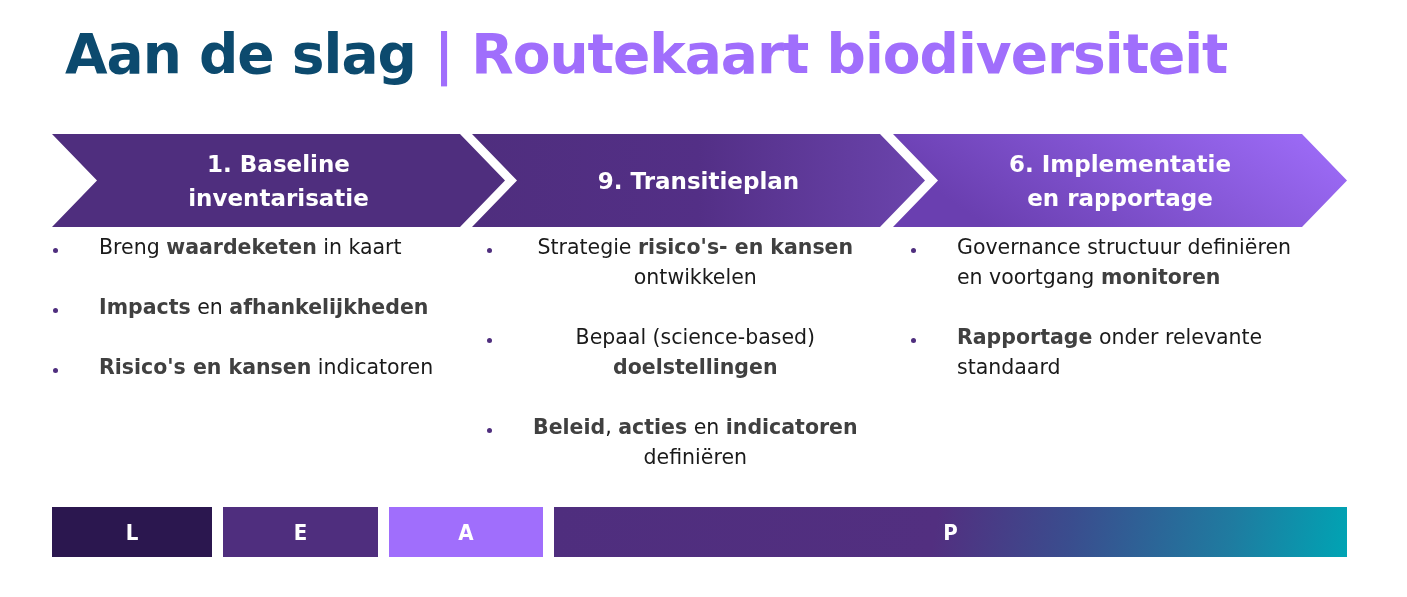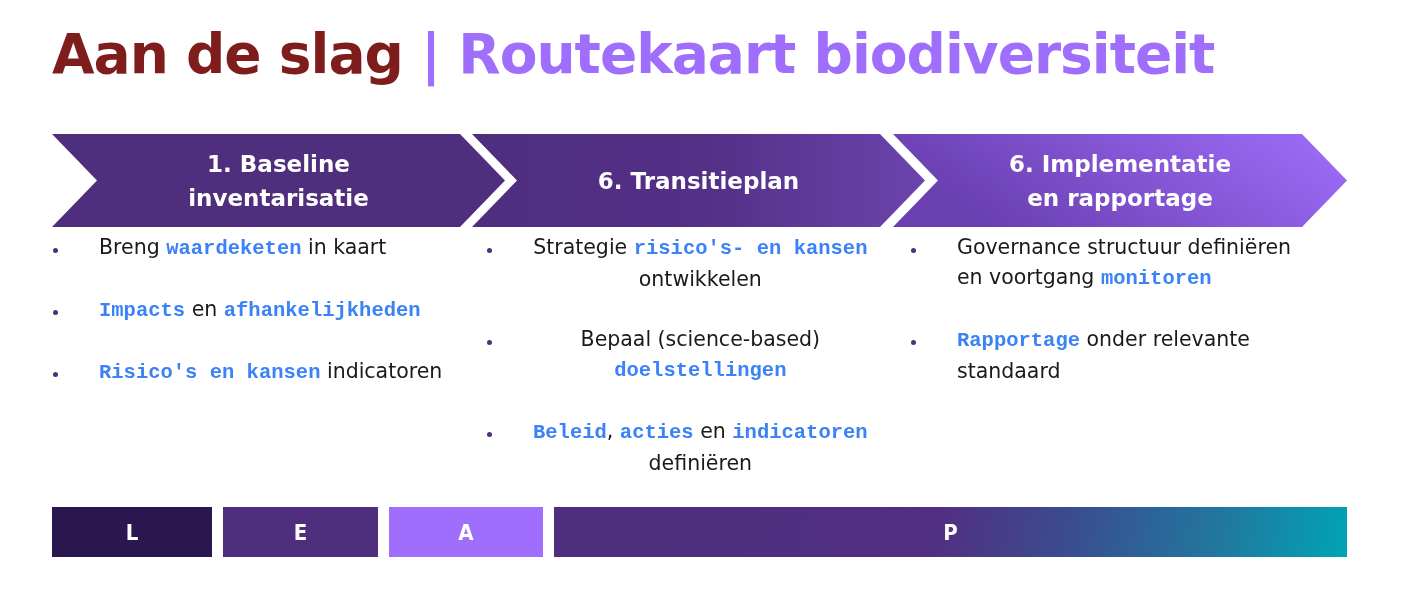--- a/index.html
+++ b/index.html
@@ -1,32 +1,32 @@
 <!DOCTYPE html>
 <html><head>
 <meta charset="utf-8">
 <style>
   html, body { margin: 0; padding: 0; background: #ffffff; }
   body { width: 1407px; height: 597px; position: relative; overflow: hidden;
          font-family: "DejaVu Sans", "Liberation Sans", sans-serif; }
   .title { position: absolute; left: 52px; top: 14px; font-size: 55px; font-weight: bold;
            letter-spacing: -1px; white-space: nowrap; line-height: 80px; }
-  .title .dark { color: #7f1d1d; }
+  .title .dark { color: #0c4a6e; margin-left: 13px; }
   .title .light { color: #a06efc; }
   .chev-wrap { position: absolute; left: 0; top: 134px; width: 1133px; height: 93px; }
   .chev-wrap svg { position: absolute; left: 0; top: 0; }
   .chev-label { position: absolute; top: 0; height: 93px; display: flex; align-items: center;
                 justify-content: center; text-align: center; color: #ffffff; font-weight: bold;
                 font-size: 23px; line-height: 34px; }
   .col { position: absolute; top: 232px; }
   .bullet { position: relative; padding-left: 46px; font-size: 20.5px; line-height: 30px; color: #1a1a1a;
             margin-bottom: 30px; white-space: nowrap; }
   .bullet .dot { position: absolute; left: 0; top: 16px; width: 5px; height: 5px; border-radius: 50%;
                  background: #4f2e7e; }
-  .bullet b { color: #3b82f6; font-family: Liberation Mono, monospace; }
+  .bullet b { color: #404040; }
   .leap { position: absolute; top: 507px; height: 50px; display: flex; align-items: center;
           justify-content: center; color: #ffffff; font-weight: bold; font-size: 22px;
           font-family: "DejaVu Sans Condensed", "DejaVu Sans", sans-serif; }
 </style>
 </head>
 <body>
 
 <div class="title">
   <span class="dark">Aan de slag</span>
   <span class="light">|</span>
@@ -51,21 +51,21 @@
     <polygon points="893,0 1302,0 1347,46.5 1302,93 893,93 938,46.5" fill="url(#g3)"></polygon>
   </svg>
   <div class="chev-label" style="left:97px;width:363px;">
     <div>
       <div>1. Baseline</div>
       <div>inventarisatie</div>
     </div>
   </div>
   <div class="chev-label" style="left:517px;width:363px;">
     <div>
-      <div>6. Transitieplan</div>
+      <div>9. Transitieplan</div>
     </div>
   </div>
   <div class="chev-label" style="left:938px;width:364px;">
     <div>
       <div>6. Implementatie</div>
       <div>en rapportage</div>
     </div>
   </div>
 </div>
 

